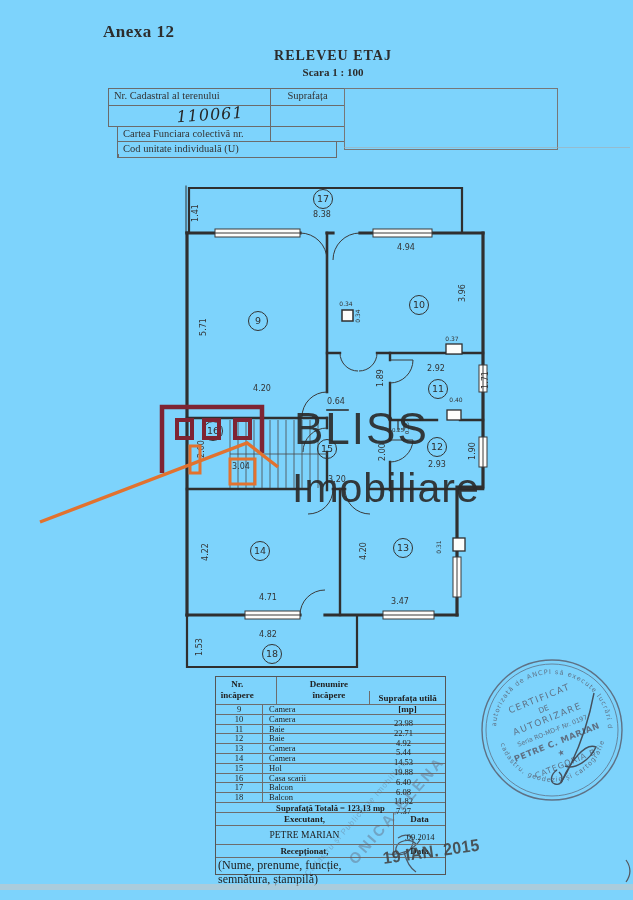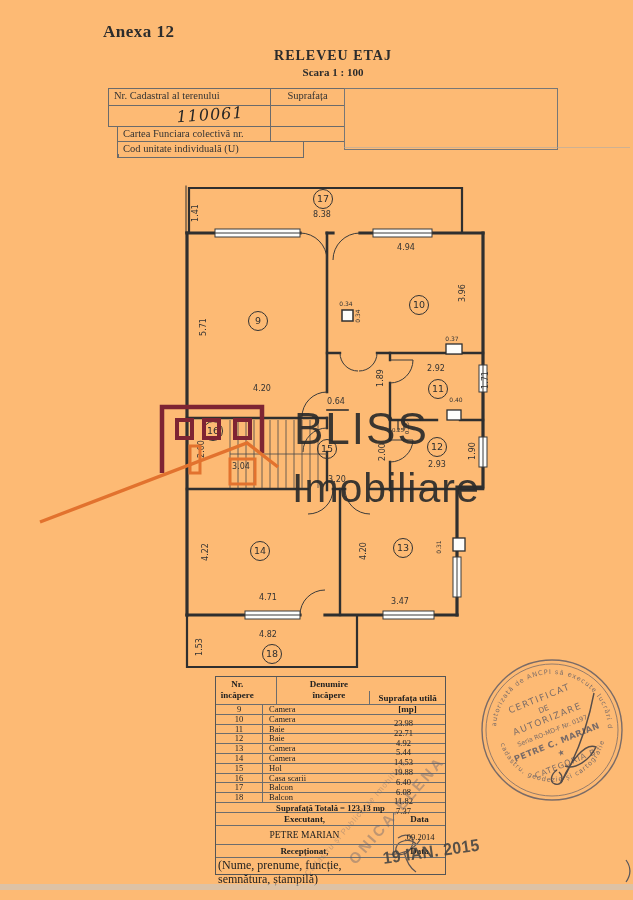--- a/index.html
+++ b/index.html
@@ -1,32 +1,32 @@
 <!DOCTYPE html>
 <html><head>
 <meta charset="utf-8">
 <style>
   html,body{margin:0;padding:0;}
   body{background:#e9e9e7;font-family:"Liberation Serif",serif;}
-  #page{position:relative;width:633px;height:900px;background:#fdba74;overflow:hidden;
+  #page{position:relative;width:633px;height:900px;background:#7dd3fc;overflow:hidden;
         box-shadow:0 0 4px rgba(0,0,0,.3);color:#222;}
   .abs{position:absolute;}
   #annex{left:103px;top:22px;font-size:17px;font-weight:bold;letter-spacing:.5px;color:#2c2c2c;}
   #title-block{left:233px;top:48px;width:200px;text-align:center;color:#2c2c2c;}
   #doc-title{font-size:14px;font-weight:bold;letter-spacing:1px;}
   #doc-scale{font-size:11px;font-weight:bold;margin-top:2px;}
   
   .cadrow{position:absolute;border:1px solid #6b6b6b;display:flex;box-sizing:border-box;
           font-size:10.5px;color:#333;}
   .cadrow .ca{flex:0 0 auto;padding:1px 0 0 5px;box-sizing:border-box;}
   .cadrow .cb{flex:1 1 auto;border-left:1px solid #6b6b6b;text-align:center;padding-top:1px;box-sizing:border-box;}
   #cad-r1{left:108px;top:88px;width:237px;height:18px;}
   #cad-r2{left:108px;top:105px;width:237px;height:22px;}
   #cad-r3{left:117px;top:126px;width:228px;height:16px;}
-  #cad-r4{left:117px;top:141px;width:187px;height:17px;flex-direction:column;}
+  #cad-r4{left:117px;top:141px;width:220px;height:17px;flex-direction:column;}
   #cad-box{left:344px;top:88px;width:212px;height:60px;border:1px solid #777;}
   #cad-line{left:344px;top:147px;width:286px;height:1px;background:#aaa;opacity:.55;}
   #handwritten{left:155px;top:105px;width:110px;text-align:center;font-family:"DejaVu Serif",serif;
      font-style:italic;font-size:16px;color:#262626;transform:rotate(-4deg);letter-spacing:1px;}
   
   #rtable{left:215px;top:676px;width:229px;border:1.2px solid #555;box-sizing:content-box;
           font-family:"Liberation Serif",serif;color:#222;}
   .rrow{display:flex;border-top:1px solid #6d6d6d;box-sizing:border-box;}
   .rrow:first-child{border-top:none;}
   .c1{width:46px;text-align:center;}

